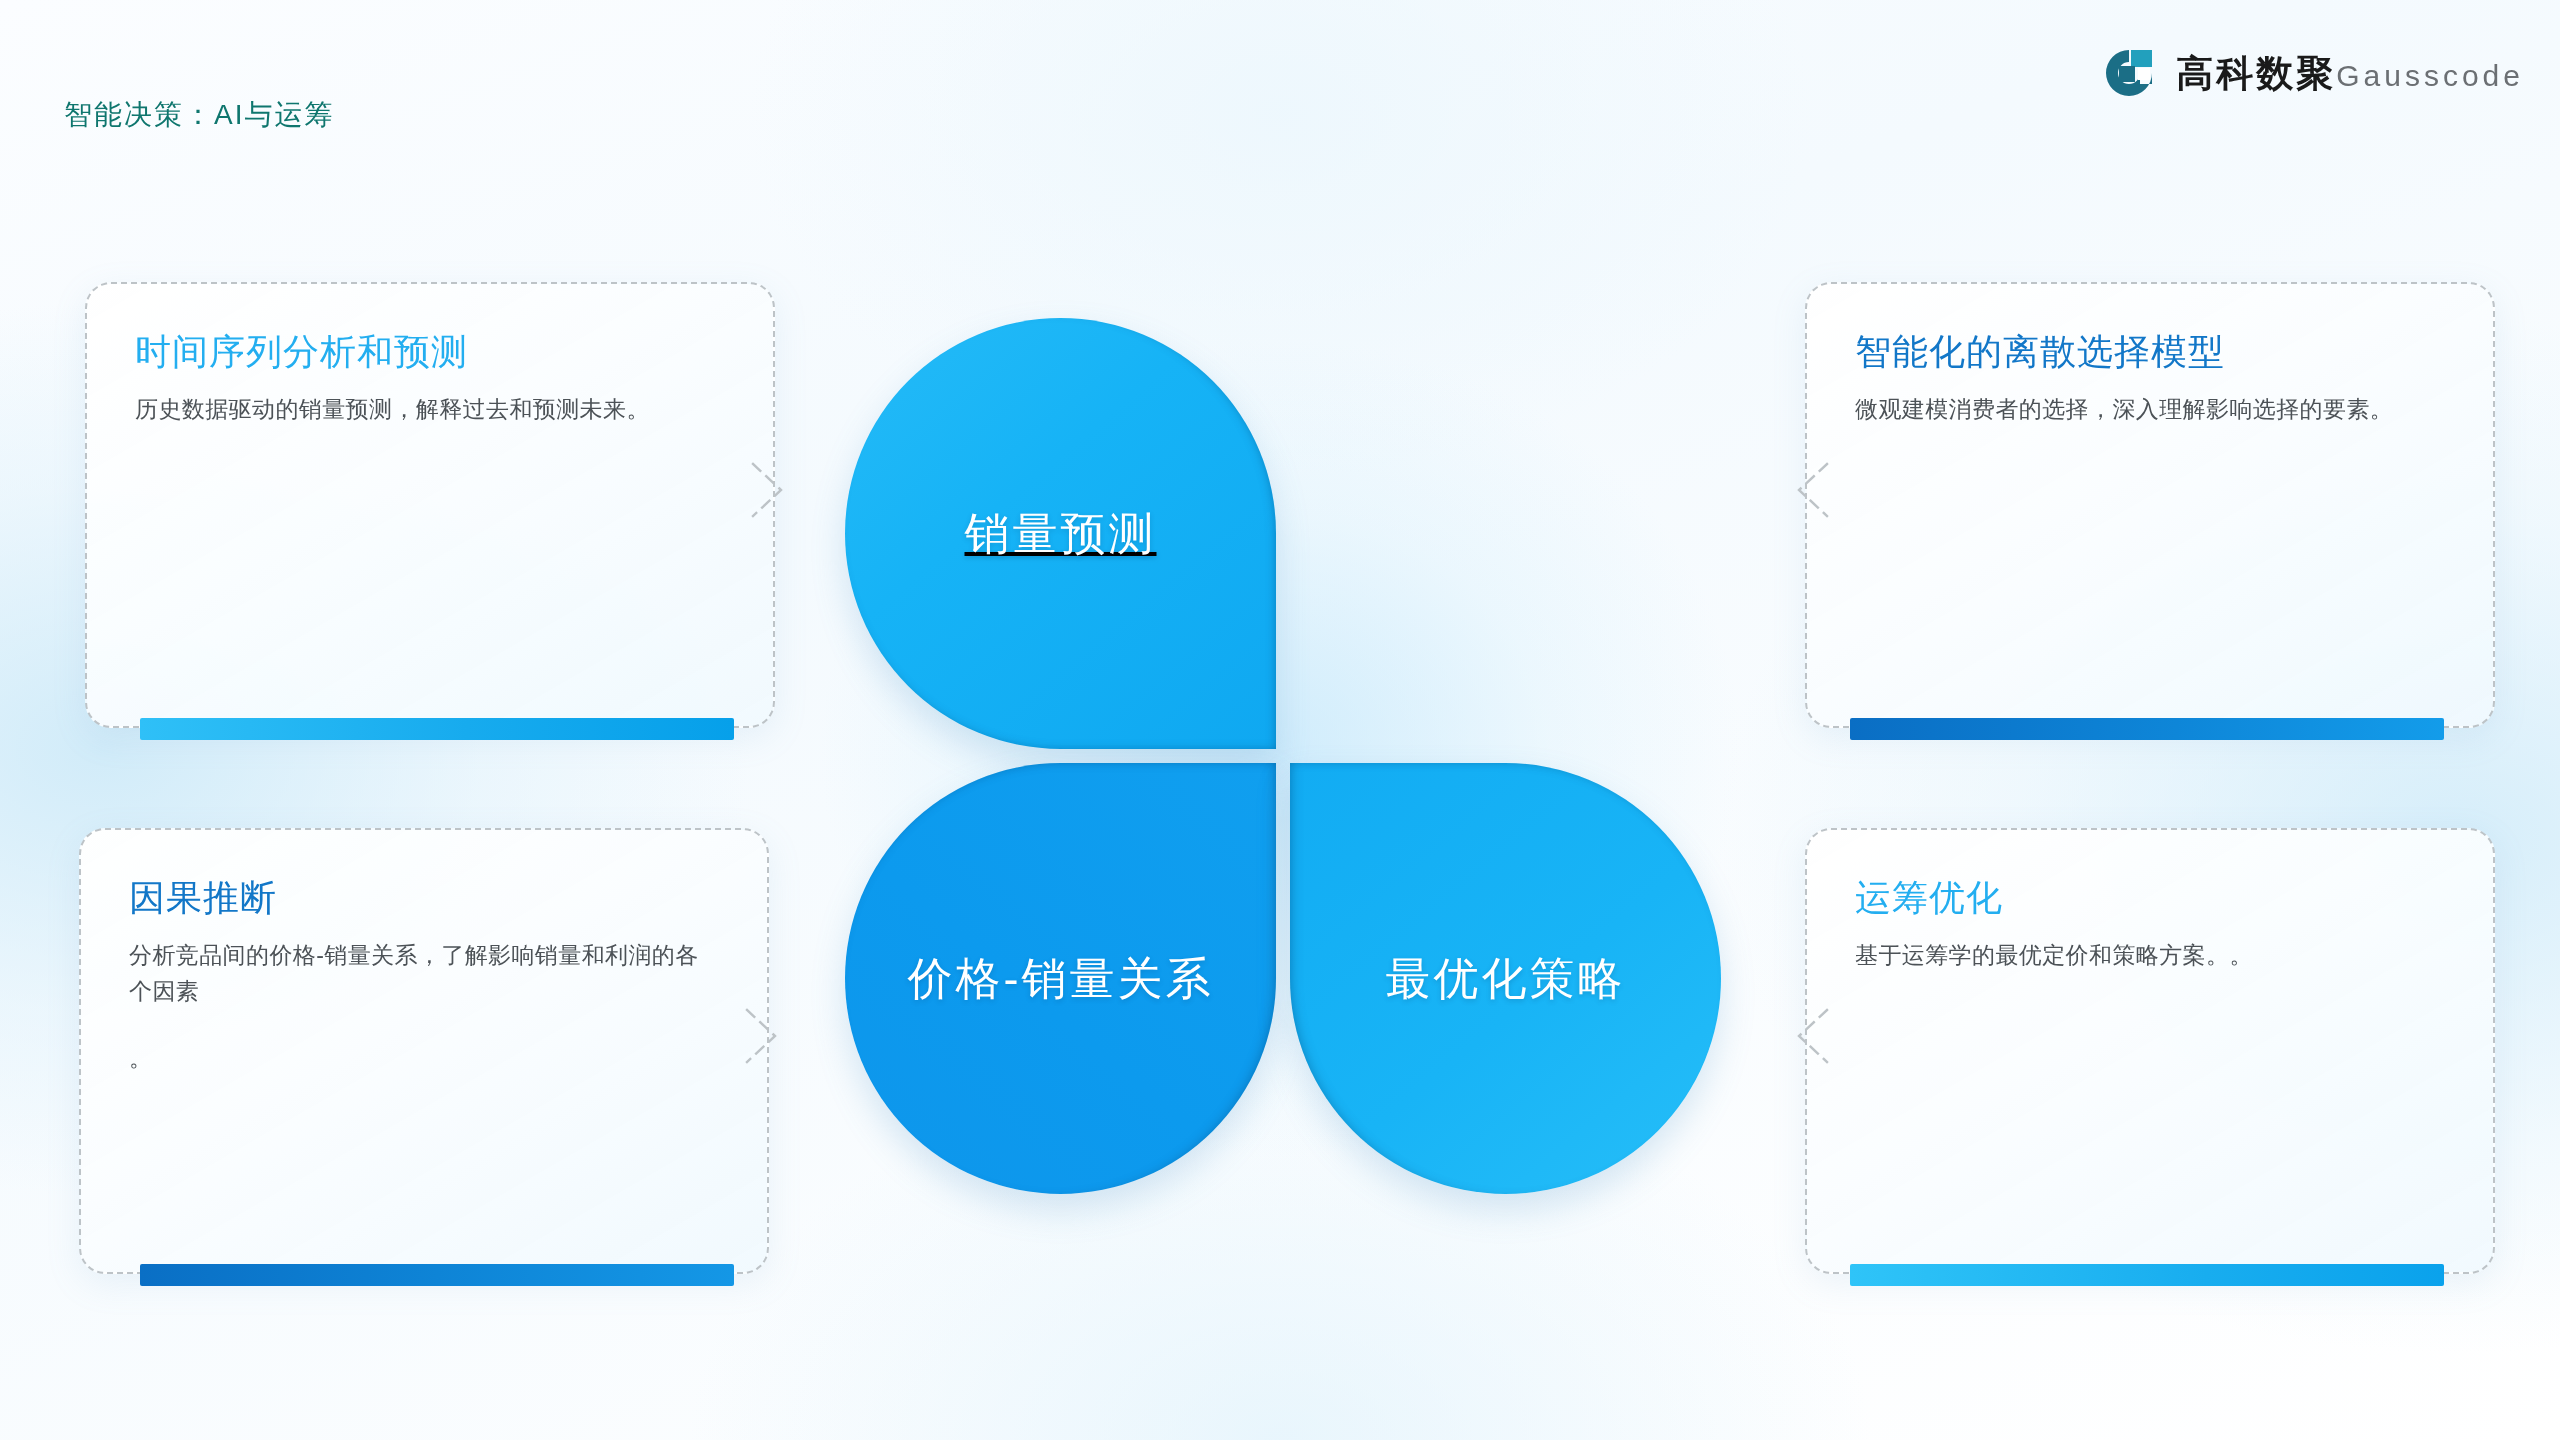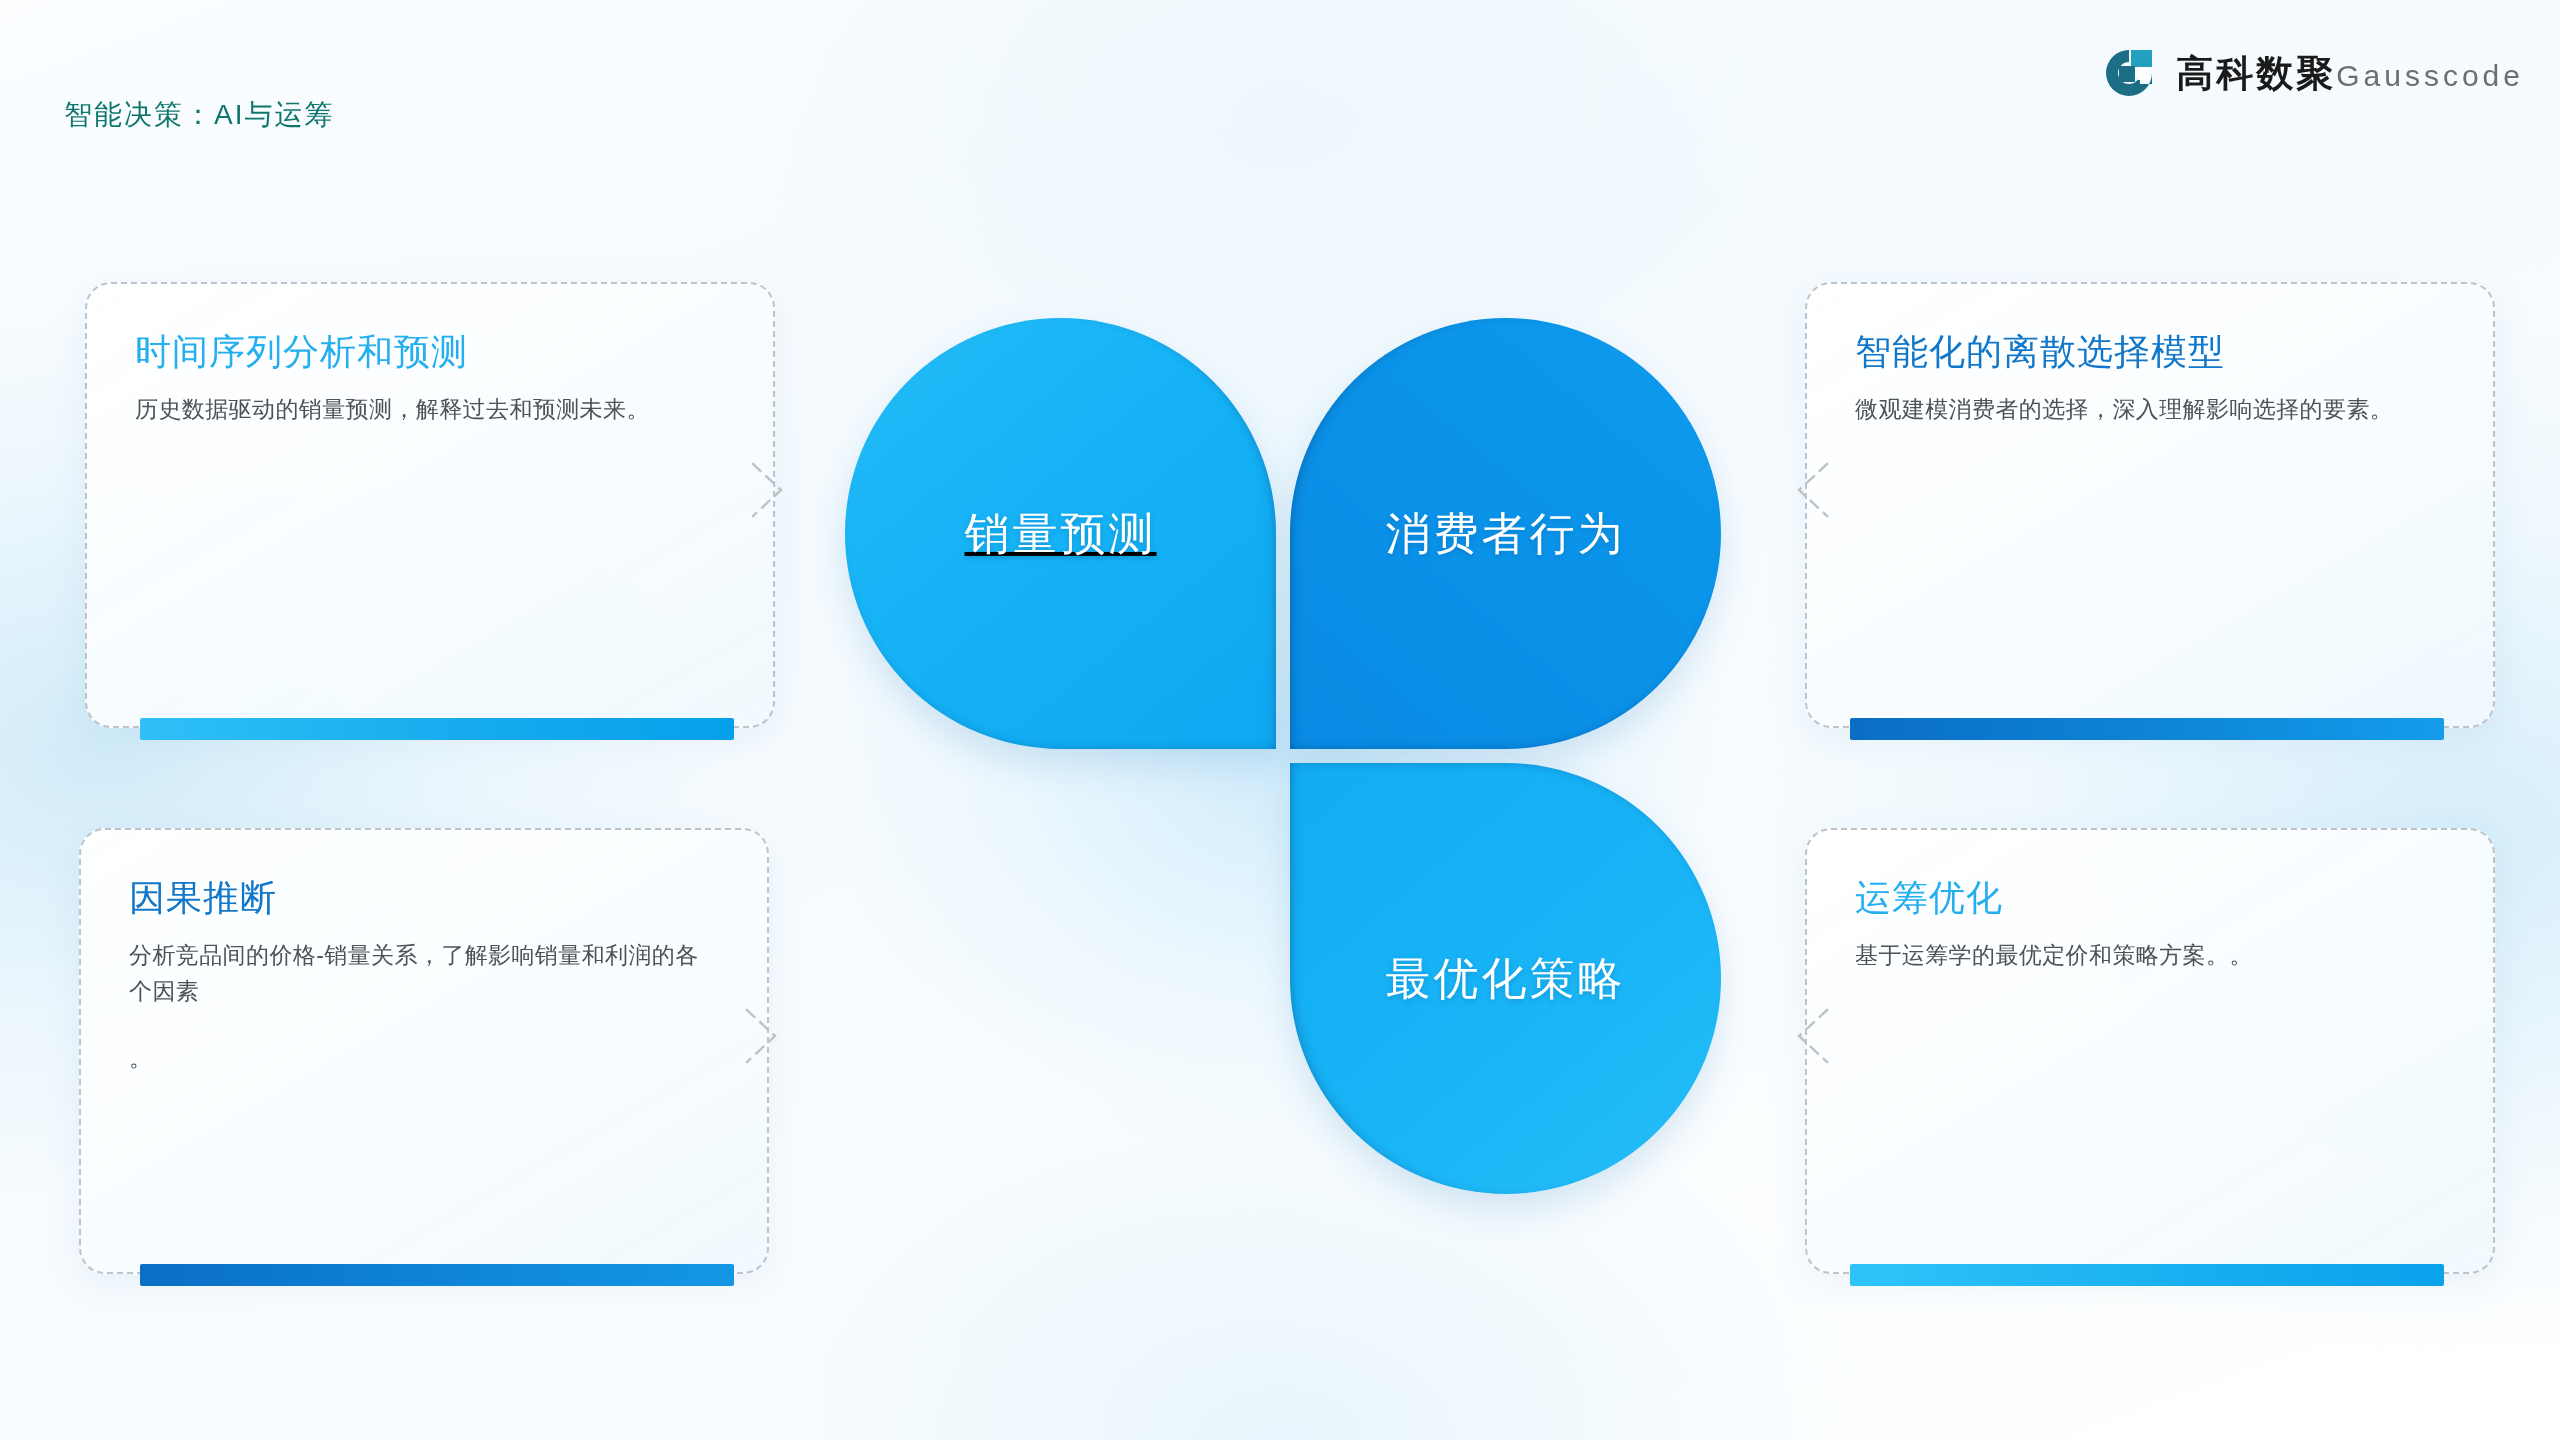--- a/index.html
+++ b/index.html
@@ -181,19 +181,19 @@
       <path d="M44 2 L16 28 L44 54" stroke="#bdc3c7" stroke-width="2.4" stroke-dasharray="10 8" stroke-linecap="square"></path>
     </svg>
   </span>
 </div>
 <div class="accent c-light2" style="left:1850px; top:1264px; width:594px;"></div>
 
 <div class="clover">
   <div class="petal p-tl">
     <span>销量预测</span>
   </div>
-  <div class="petal p-tr">
-    <span>消费者行为</span>
+  <div class="petal p-bl">
+    <span>价格-销量关系</span>
   </div>
   <div class="petal p-br">
     <span>最优化策略</span>
   </div>
 </div>
 
 </body></html>

